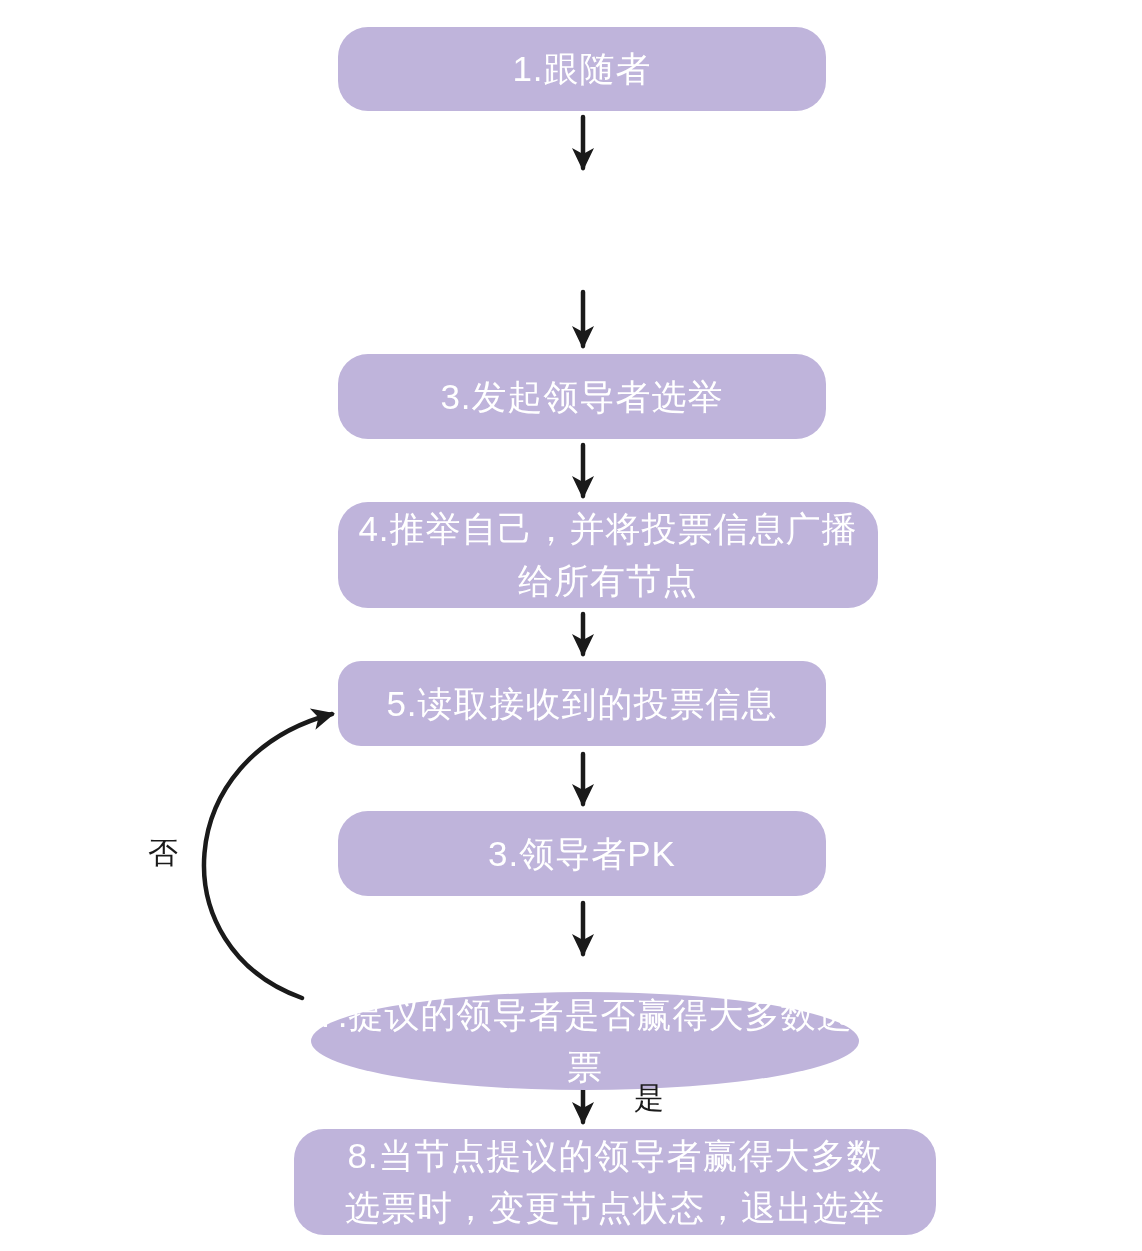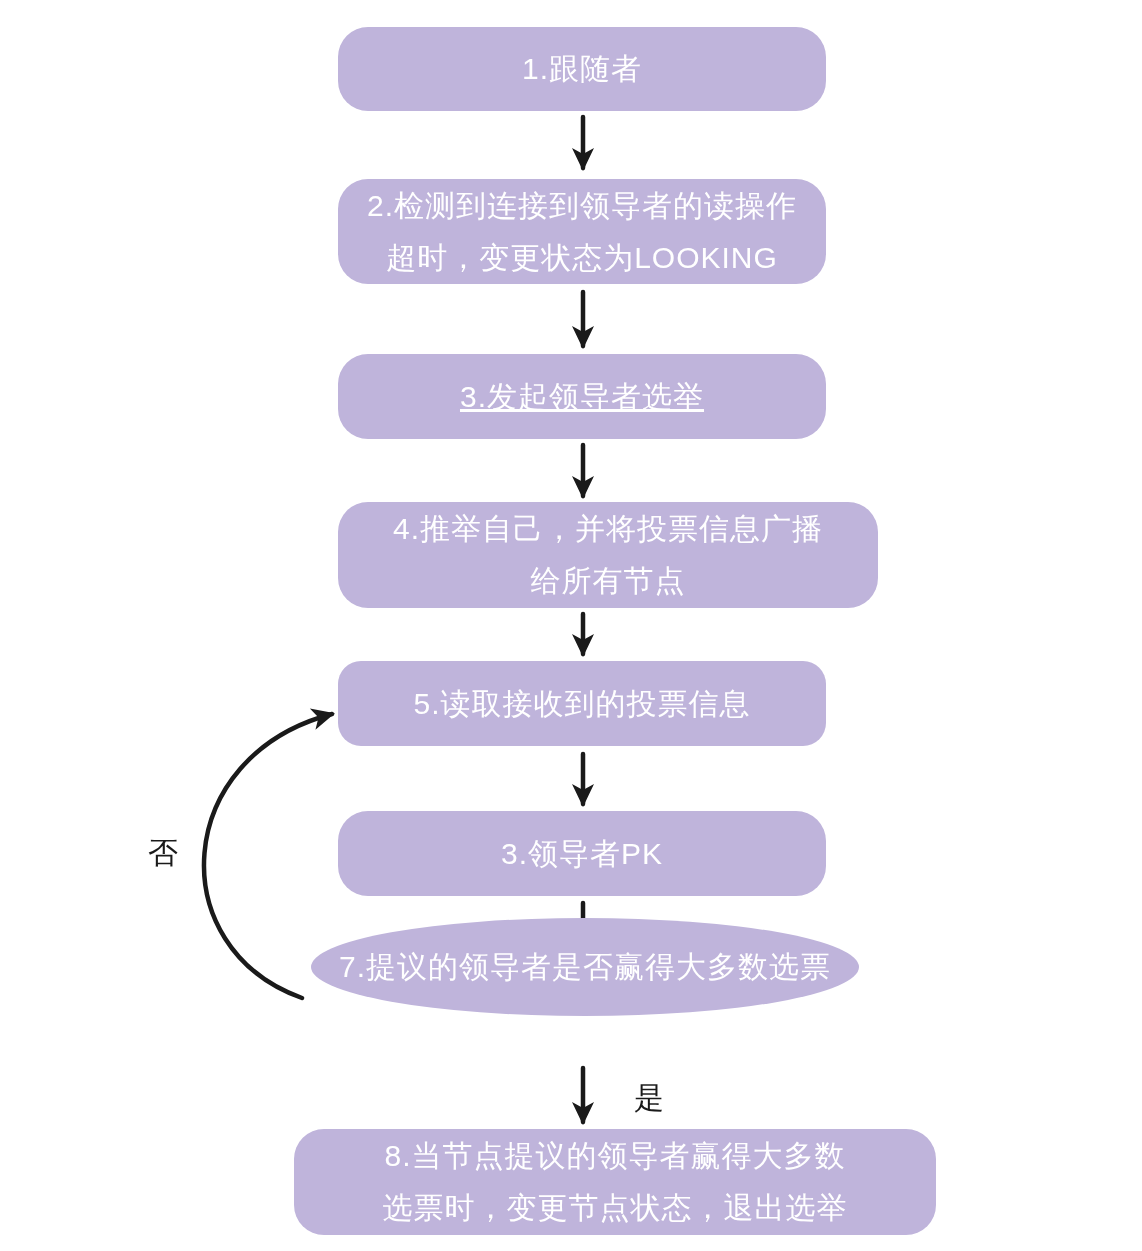--- a/index.html
+++ b/index.html
@@ -17,21 +17,21 @@
     width: 1142px; height: 1251px;
   }
   .node {
     position: absolute;
     display: flex;
     align-items: center;
     justify-content: center;
     text-align: center;
     background: #bfb4db;
     color: #ffffff;
-    font-size: 30px;
+    font-size: 35px;
     line-height: 52px;
     letter-spacing: 1px;
   }
   .node.rect { border-radius: 30px; }
   .node.ellipse { border-radius: 50%; }
   .node-label { white-space: pre-line; }
   .edge-label {
     position: absolute;
     color: #1a1a1a;
     font-size: 30px;
@@ -56,43 +56,39 @@
     <line x1="583" y1="754" x2="583" y2="804" stroke="#1a1a1a" stroke-width="4.5" stroke-linecap="round" marker-end="url(#ah)"></line>
     <line x1="583" y1="903" x2="583" y2="954" stroke="#1a1a1a" stroke-width="4.5" stroke-linecap="round" marker-end="url(#ah)"></line>
     <line x1="583" y1="1068" x2="583" y2="1122" stroke="#1a1a1a" stroke-width="4.5" stroke-linecap="round" marker-end="url(#ah)"></line>
     <path d="M 302 998 C 162 948, 172 756, 332 714" fill="none" stroke="#1a1a1a" stroke-width="4.5" stroke-linecap="round" marker-end="url(#ah)"></path>
   </svg>
 
   <div class="node rect" style="left:338px; top:27px; width:488px; height:84px;">
     <span class="node-label">1.跟随者</span>
   </div>
 
-  <div class="node rect" style="left:338px; top:179px; width:488px; height:105px;">
-    <span class="node-label">2.检测到连接到领导者的读操作
-超时，变更状态为LOOKING</span>
-  </div>
 
-  <div class="node rect" style="left:338px; top:354px; width:488px; height:85px;text-decoration:underline;">
+  <div class="node rect" style="left:338px; top:354px; width:488px; height:85px;">
     <span class="node-label">3.发起领导者选举</span>
   </div>
 
   <div class="node rect" style="left:338px; top:502px; width:540px; height:106px;">
     <span class="node-label">4.推举自己，并将投票信息广播
 给所有节点</span>
   </div>
 
   <div class="node rect" style="left:338px; top:661px; width:488px; height:85px;border-radius:23px;">
     <span class="node-label">5.读取接收到的投票信息</span>
   </div>
 
   <div class="node rect" style="left:338px; top:811px; width:488px; height:85px;">
     <span class="node-label">3.领导者PK</span>
   </div>
 
-  <div class="node ellipse" style="left:311px; top:918px; width:548px; height:98px;">
+  <div class="node ellipse" style="left:311px; top:992px; width:548px; height:98px;">
     <span class="node-label">7.提议的领导者是否赢得大多数选票</span>
   </div>
 
   <div class="node rect" style="left:294px; top:1129px; width:642px; height:106px;">
     <span class="node-label">8.当节点提议的领导者赢得大多数
 选票时，变更节点状态，退出选举</span>
   </div>
 
   <div class="edge-label" style="left:148px; top:838px;">否</div>
 

